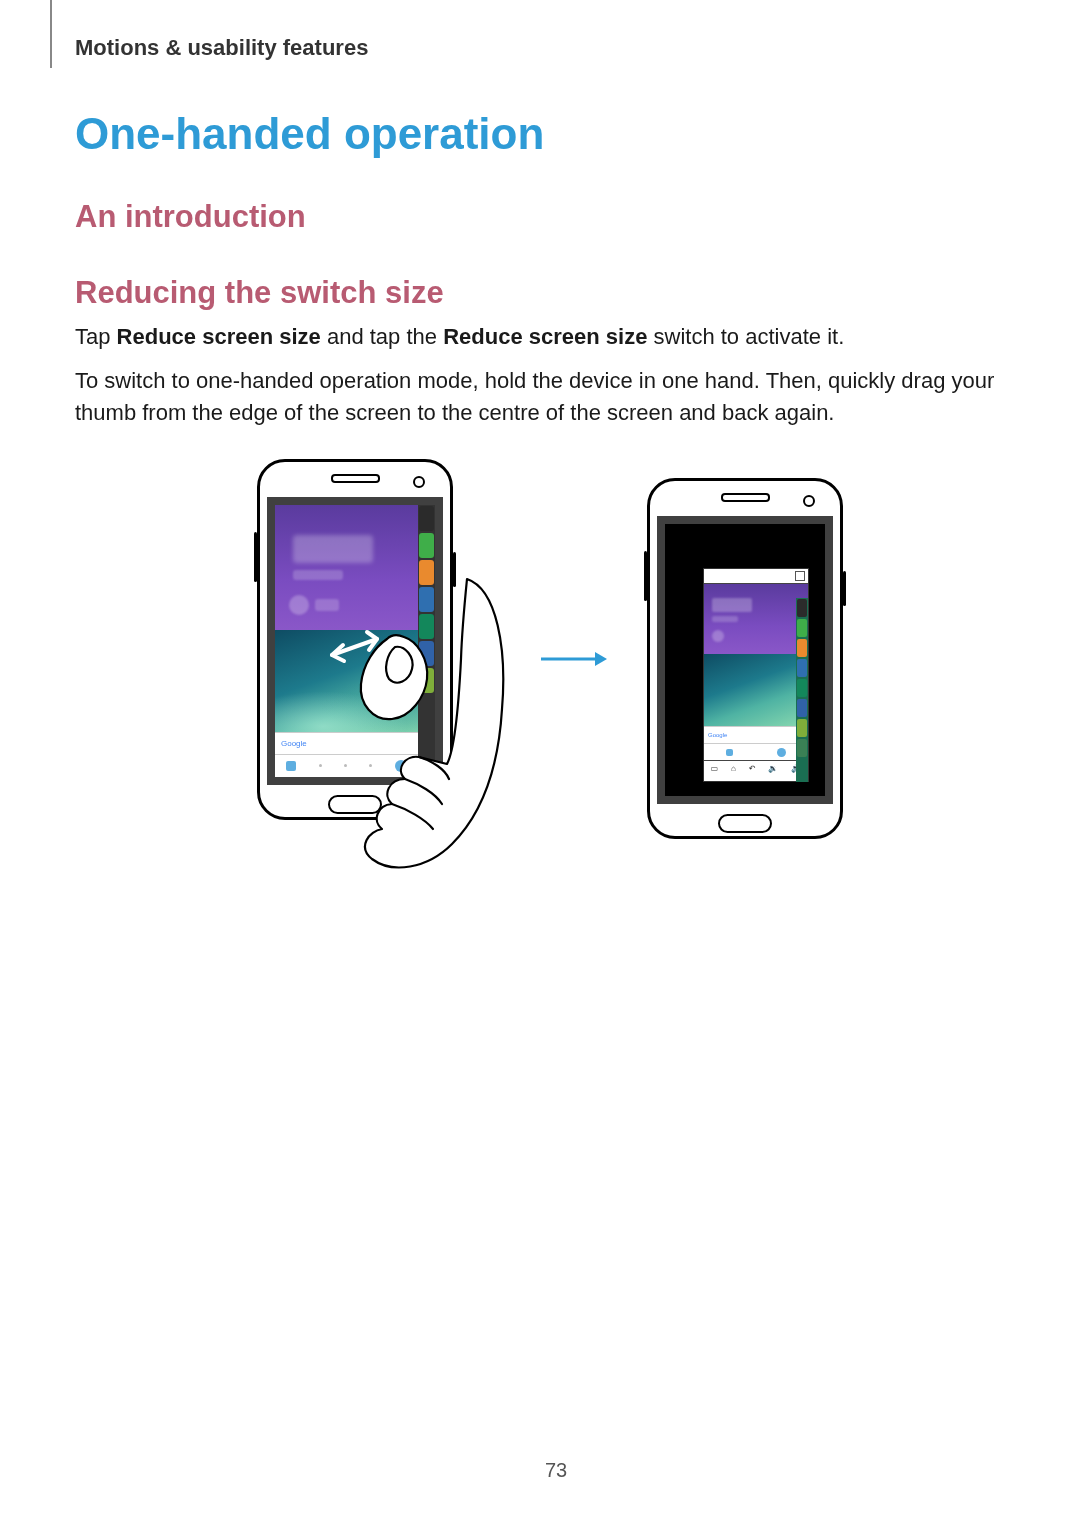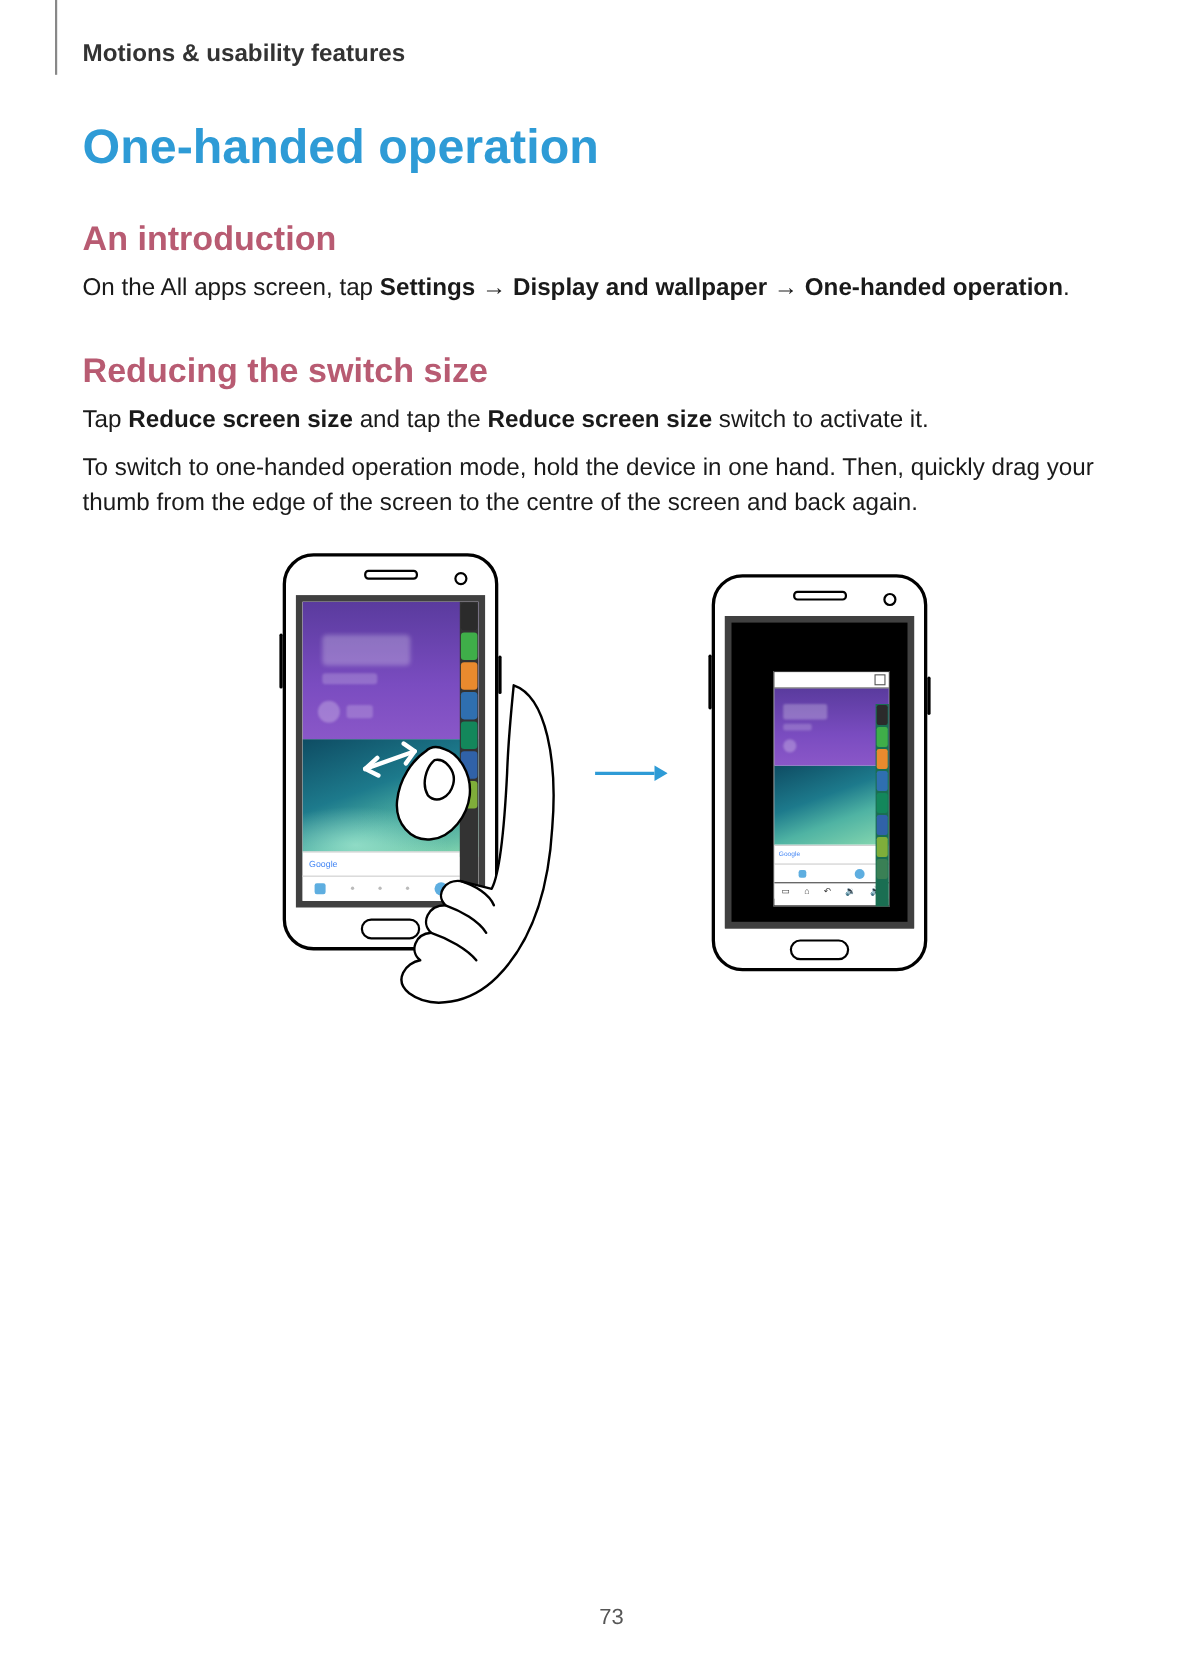--- a/index.html
+++ b/index.html
@@ -115,21 +115,21 @@
     right: 25px;
     width: 8px;
     height: 8px;
     border: 2px solid #000;
     border-radius: 50%;
   }
   .screen {
     margin-top: 14px;
     width: 160px;
     height: 272px;
-    border: 6px solid #404040;
+    border: 8px solid #404040;
     position: relative;
     overflow: hidden;
     background: #fff;
   }
   .homebtn {
     width: 50px;
     height: 15px;
     border: 2px solid #000;
     border-radius: 10px;
     margin-top: 10px;
@@ -229,23 +229,20 @@
 
 <div class="side-rule"></div>
 
 <div class="content">
 
   <div class="breadcrumb">Motions &amp; usability features</div>
 
   <h1 class="title">One-handed operation</h1>
 
   <h2 class="sub">An introduction</h2>
-  <p class="body">
-    <span>On the All apps screen, tap </span><span class="bold">Settings</span><span class="arrow"> → </span><span class="bold">Display and wallpaper</span><span class="arrow"> → </span><span class="bold">One-handed operation</span><span>.</span>
-  </p>
 
   <div class="sect-gap"></div>
 
   <h2 class="sub">Reducing the switch size</h2>
   <p class="body">
     <span>Tap </span><span class="bold">Reduce screen size</span><span> and tap the </span><span class="bold">Reduce screen size</span><span> switch to activate it.</span>
   </p>
   <p class="body">To switch to one-handed operation mode, hold the device in one hand. Then, quickly drag your thumb from the edge of the screen to the centre of the screen and back again.</p>
 
   <div class="figure-row">

